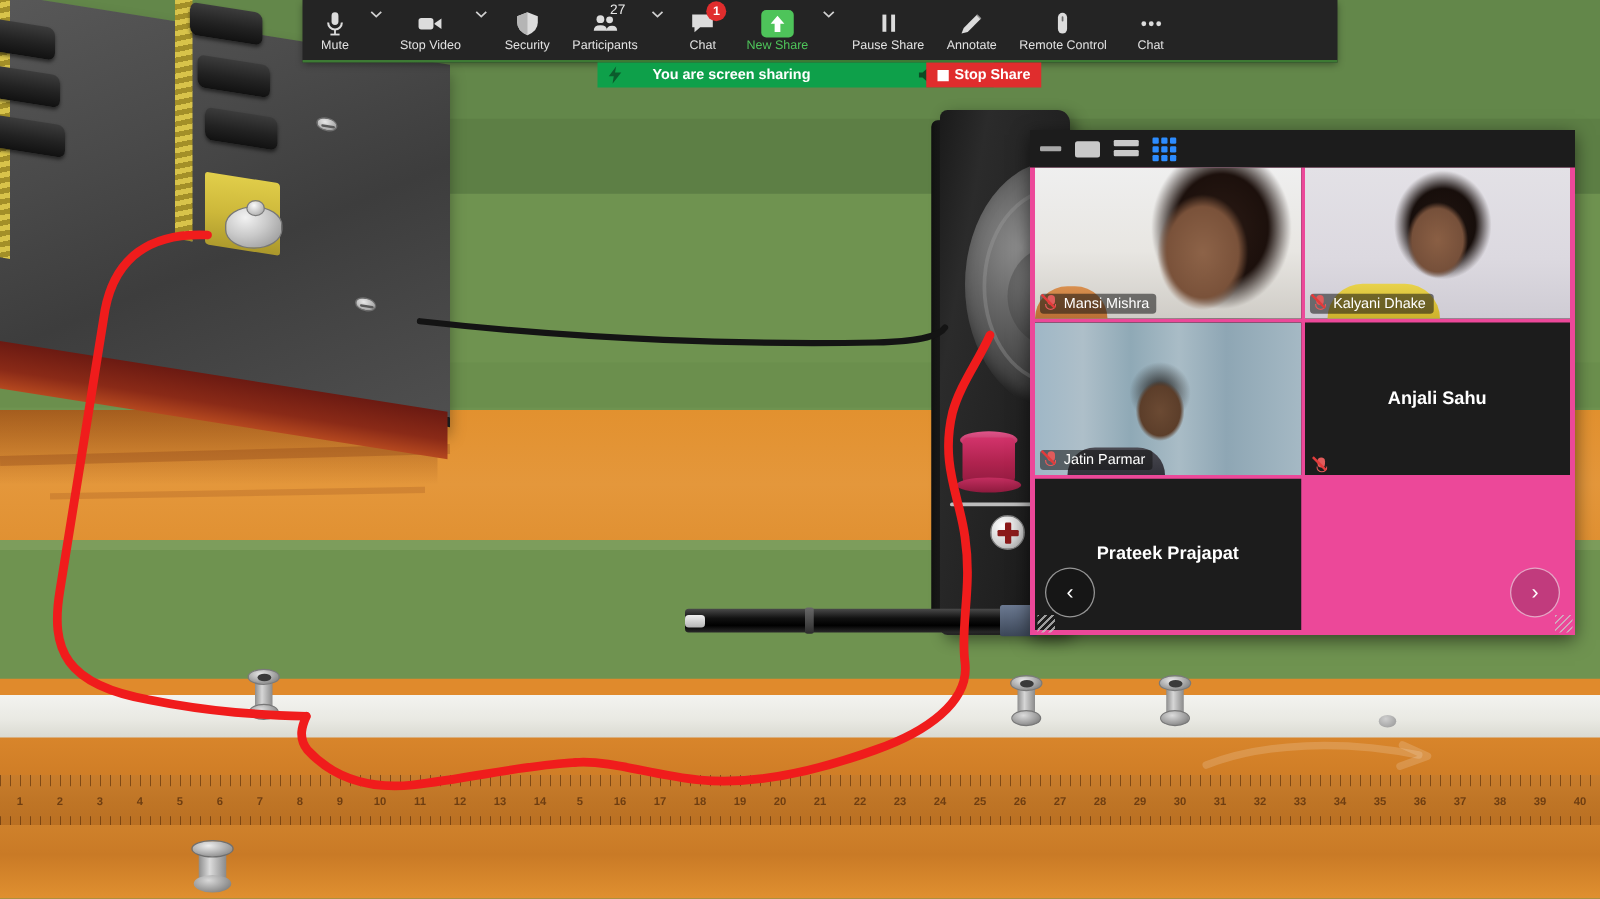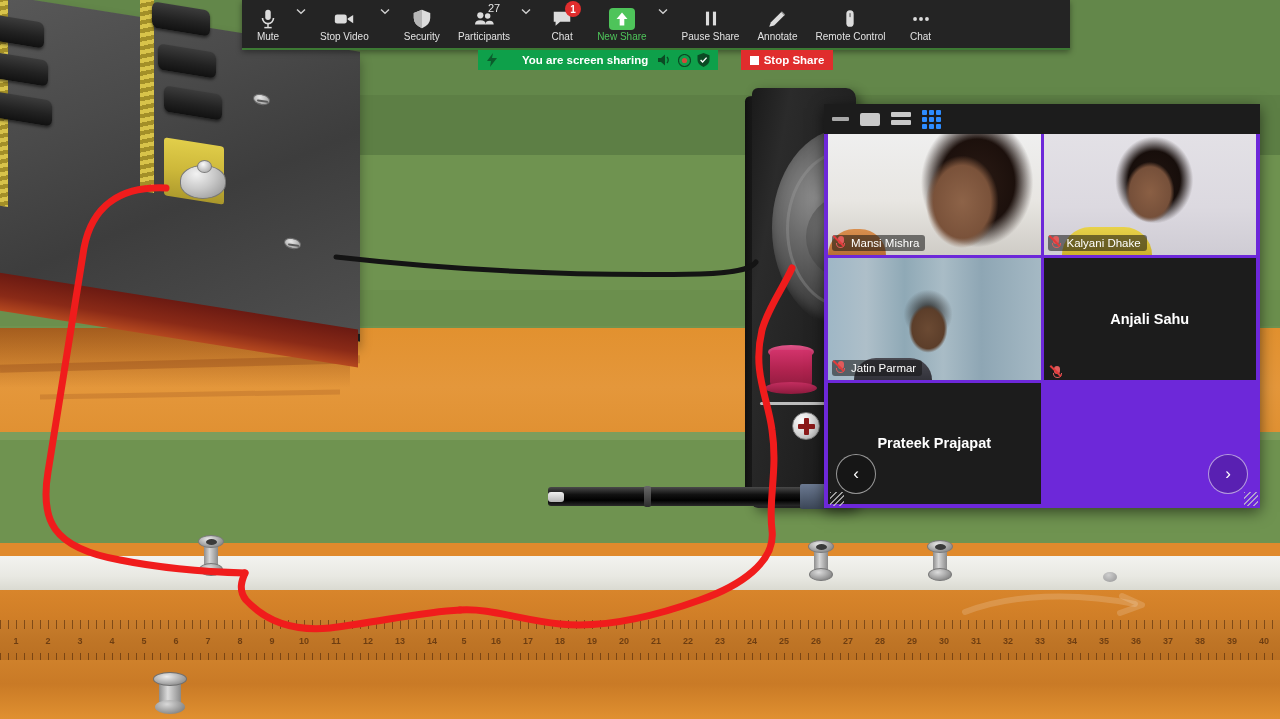--- a/index.html
+++ b/index.html
@@ -325,38 +325,38 @@
     background: #e02d2d; color: #fff; font-size: 10px; font-weight: 700;
     display:flex; align-items:center; justify-content:center; padding: 0 4px;
   }
   .new-share-icon {
     width: 26px; height: 22px; border-radius: 4px; background: #4ec45a;
     display:flex; align-items:center; justify-content:center;
   }
 
   
   .share-bar {
-    position: absolute; left: 478px; top: 50px; width: 240px; height: 20px;
+    position: absolute; left: 478px; top: 50px; width: 317px; height: 20px;
     background: #0ea04a;
     display: flex; align-items: center; gap: 6px; padding: 0 8px;
   }
   .share-bar-text { color: #fff; font-size: 11.5px; font-weight: 700; margin-left: 18px;}
   .share-icons { margin-left: auto; display:flex; align-items:center; gap: 6px; }
   .stop-share-btn {
     position: absolute; left: 741px; top: 50px; width: 92px; height: 20px;
     background: #e02d2d; color: #fff;
     display:flex; align-items:center; justify-content:center; gap: 5px;
     font-size: 11.5px; font-weight: 700; cursor: pointer;
   }
   .stop-sq { width: 9px; height: 9px; background:#fff; }
 
   
   .video-panel {
     position: absolute; left: 824px; top: 104px; width: 436px; height: 404px;
-    background: #6d28d9;
+    background: #ec4899;
     box-shadow: 0 4px 14px rgba(0,0,0,0.55);
     overflow: hidden;
   }
   .vp-header {
     height: 30px; display: flex; align-items: center; gap: 11px;
     padding-left: 8px; background: #1c1c1c;
   }
   .vp-btn { cursor:pointer; display:flex; align-items:center; }
   .ic-min { width: 17px; height: 4px; background: #a8a8a8; border-radius: 1px; }
   .ic-max { width: 20px; height: 13px; background: #c9c9c9; border-radius: 2px; }

